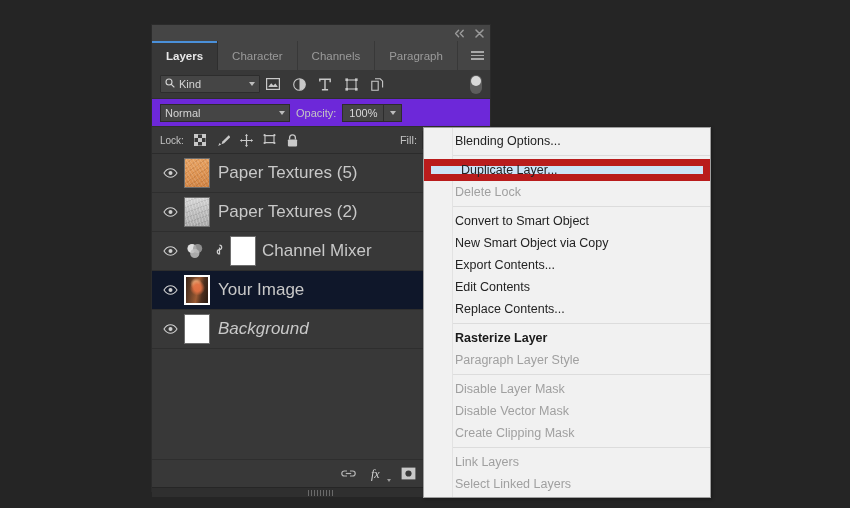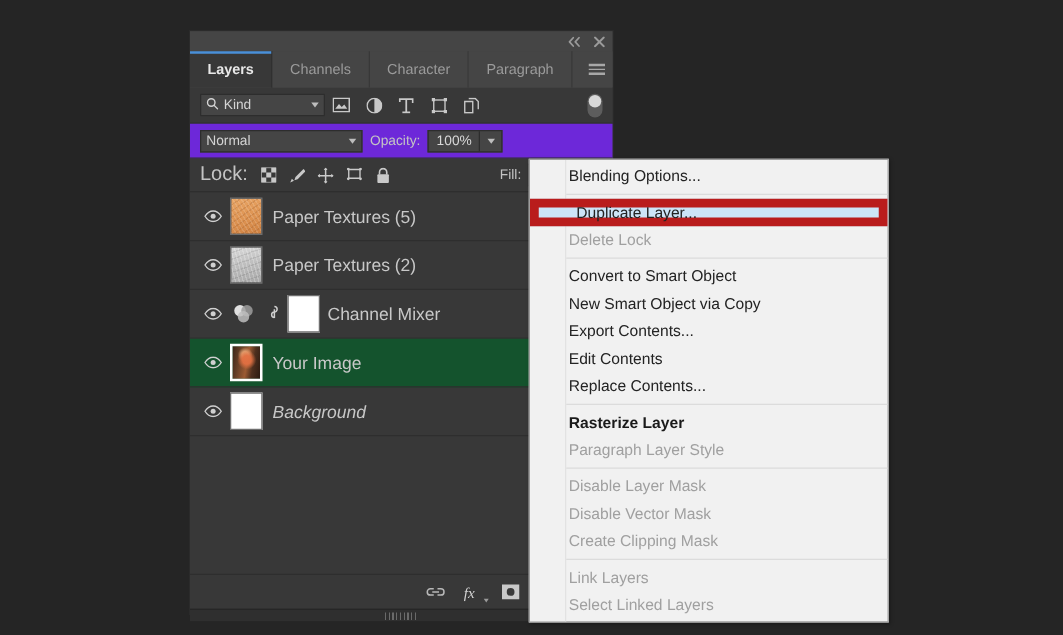--- a/index.html
+++ b/index.html
@@ -194,21 +194,21 @@
   
   .lock-row {
     height: 26px;
     background: #383838;
     display: flex;
     align-items: center;
     padding: 0 8px;
     gap: 2px;
     border-bottom: 1px solid #2b2b2b;
   }
-  .lock-label { font-size: 16px; color: #c4c4c4; margin-right: 4px; }
+  .lock-label { font-size: 10px; color: #c4c4c4; margin-right: 4px; }
   .lbtn {
     width: 21px; height: 20px;
     display: flex; align-items: center; justify-content: center;
     color: #c9c9c9;
   }
   .lbtn svg { display: block; }
   .fill-group { margin-left: auto; display: flex; align-items: center; gap: 5px; }
 
   
   .layer-list {
@@ -217,21 +217,21 @@
     overflow: hidden;
   }
   .layer-row {
     height: 39px;
     display: flex;
     align-items: center;
     border-bottom: 1px solid #2e2e2e;
     box-sizing: border-box;
     padding-left: 6px;
   }
-  .layer-row.selected { background: #14532d; }
+  .layer-row.selected { background: #0f172a; }
   .eye {
     width: 24px;
     display: flex; align-items: center; justify-content: center;
     color: #d0d0d0;
   }
   .eye svg { display: block; }
   .thumb-wrap {
     width: 30px;
     display: flex; align-items: center; justify-content: center;
     margin-right: 6px;
@@ -274,21 +274,21 @@
     margin: 0 3px;
   }
   .mask-thumb {
     width: 26px; height: 30px;
     background: #ffffff;
     border: 1px solid #6e6e6e;
     box-sizing: border-box;
     margin-right: 6px;
   }
   .layer-name {
-    font-size: 14px;
+    font-size: 17px;
     color: #c8c8c8;
     white-space: nowrap;
   }
   .layer-name.italic { font-style: italic; }
 
   
   .panel-bottom {
     height: 27px;
     background: #383838;
     display: flex;
@@ -391,24 +391,24 @@
           <path d="M1 1 8 8M8 1 1 8" stroke="#9a9a9a" stroke-width="1.5" stroke-linecap="round"></path>
         </svg>
     </span>
   </div>
 
   <div class="tab-row">
     <div class="tab active">
         <span>Layers</span>
       </div>
     <div class="tab">
-        <span>Channels</span>
+        <span>Character</span>
       </div>
     <div class="tab">
-        <span>Character</span>
+        <span>Channels</span>
       </div>
     <div class="tab">
         <span>Paragraph</span>
       </div>
     <div class="tab-spacer"></div>
     <div class="panel-menu-btn">
       <span class="hamburger">
           <i></i>
           <i></i>
           <i></i>

